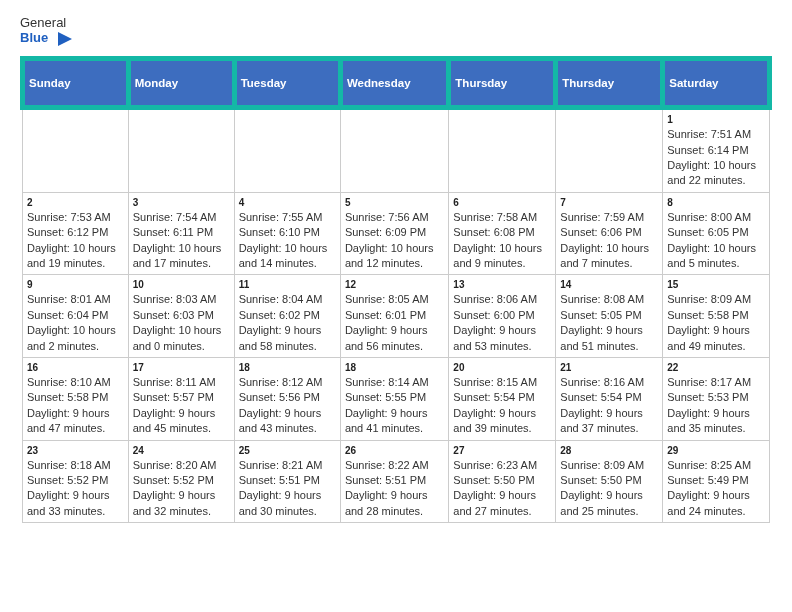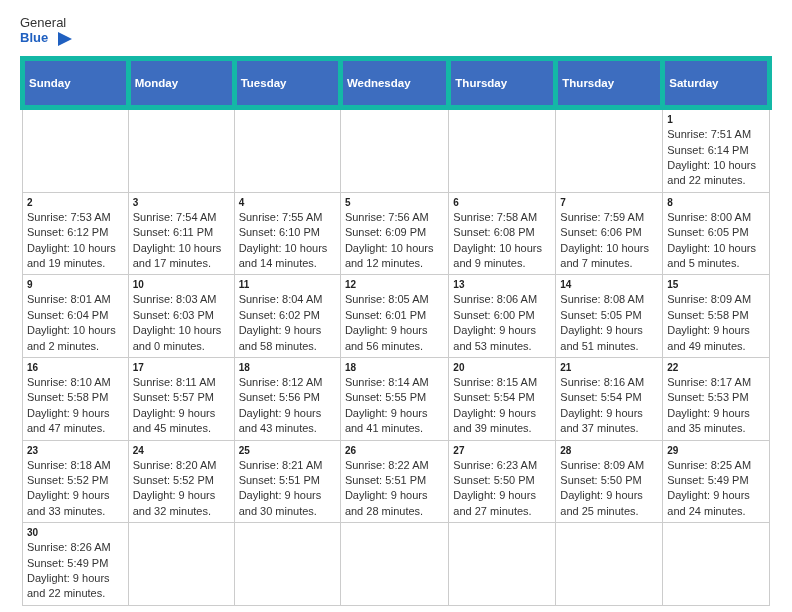--- a/index.html
+++ b/index.html
@@ -295,29 +295,15 @@
 Sunset: 5:50 PM
 Daylight: 9 hours and 25 minutes.</div>
           </td>
           <td>
             <span class="day-number">29</span>
             <div class="day-info">Sunrise: 8:25 AM
 Sunset: 5:49 PM
 Daylight: 9 hours and 24 minutes.</div>
           </td>
         </tr>
-        <tr>
-          <td>
-            <span class="day-number">30</span>
-            <div class="day-info">Sunrise: 8:26 AM
-Sunset: 5:49 PM
-Daylight: 9 hours and 22 minutes.</div>
-          </td>
-          <td class="empty-cell"></td>
-          <td class="empty-cell"></td>
-          <td class="empty-cell"></td>
-          <td class="empty-cell"></td>
-          <td class="empty-cell"></td>
-          <td class="empty-cell"></td>
-        </tr>
       </tbody>
   </table>
 </div>
 
 </body></html>

